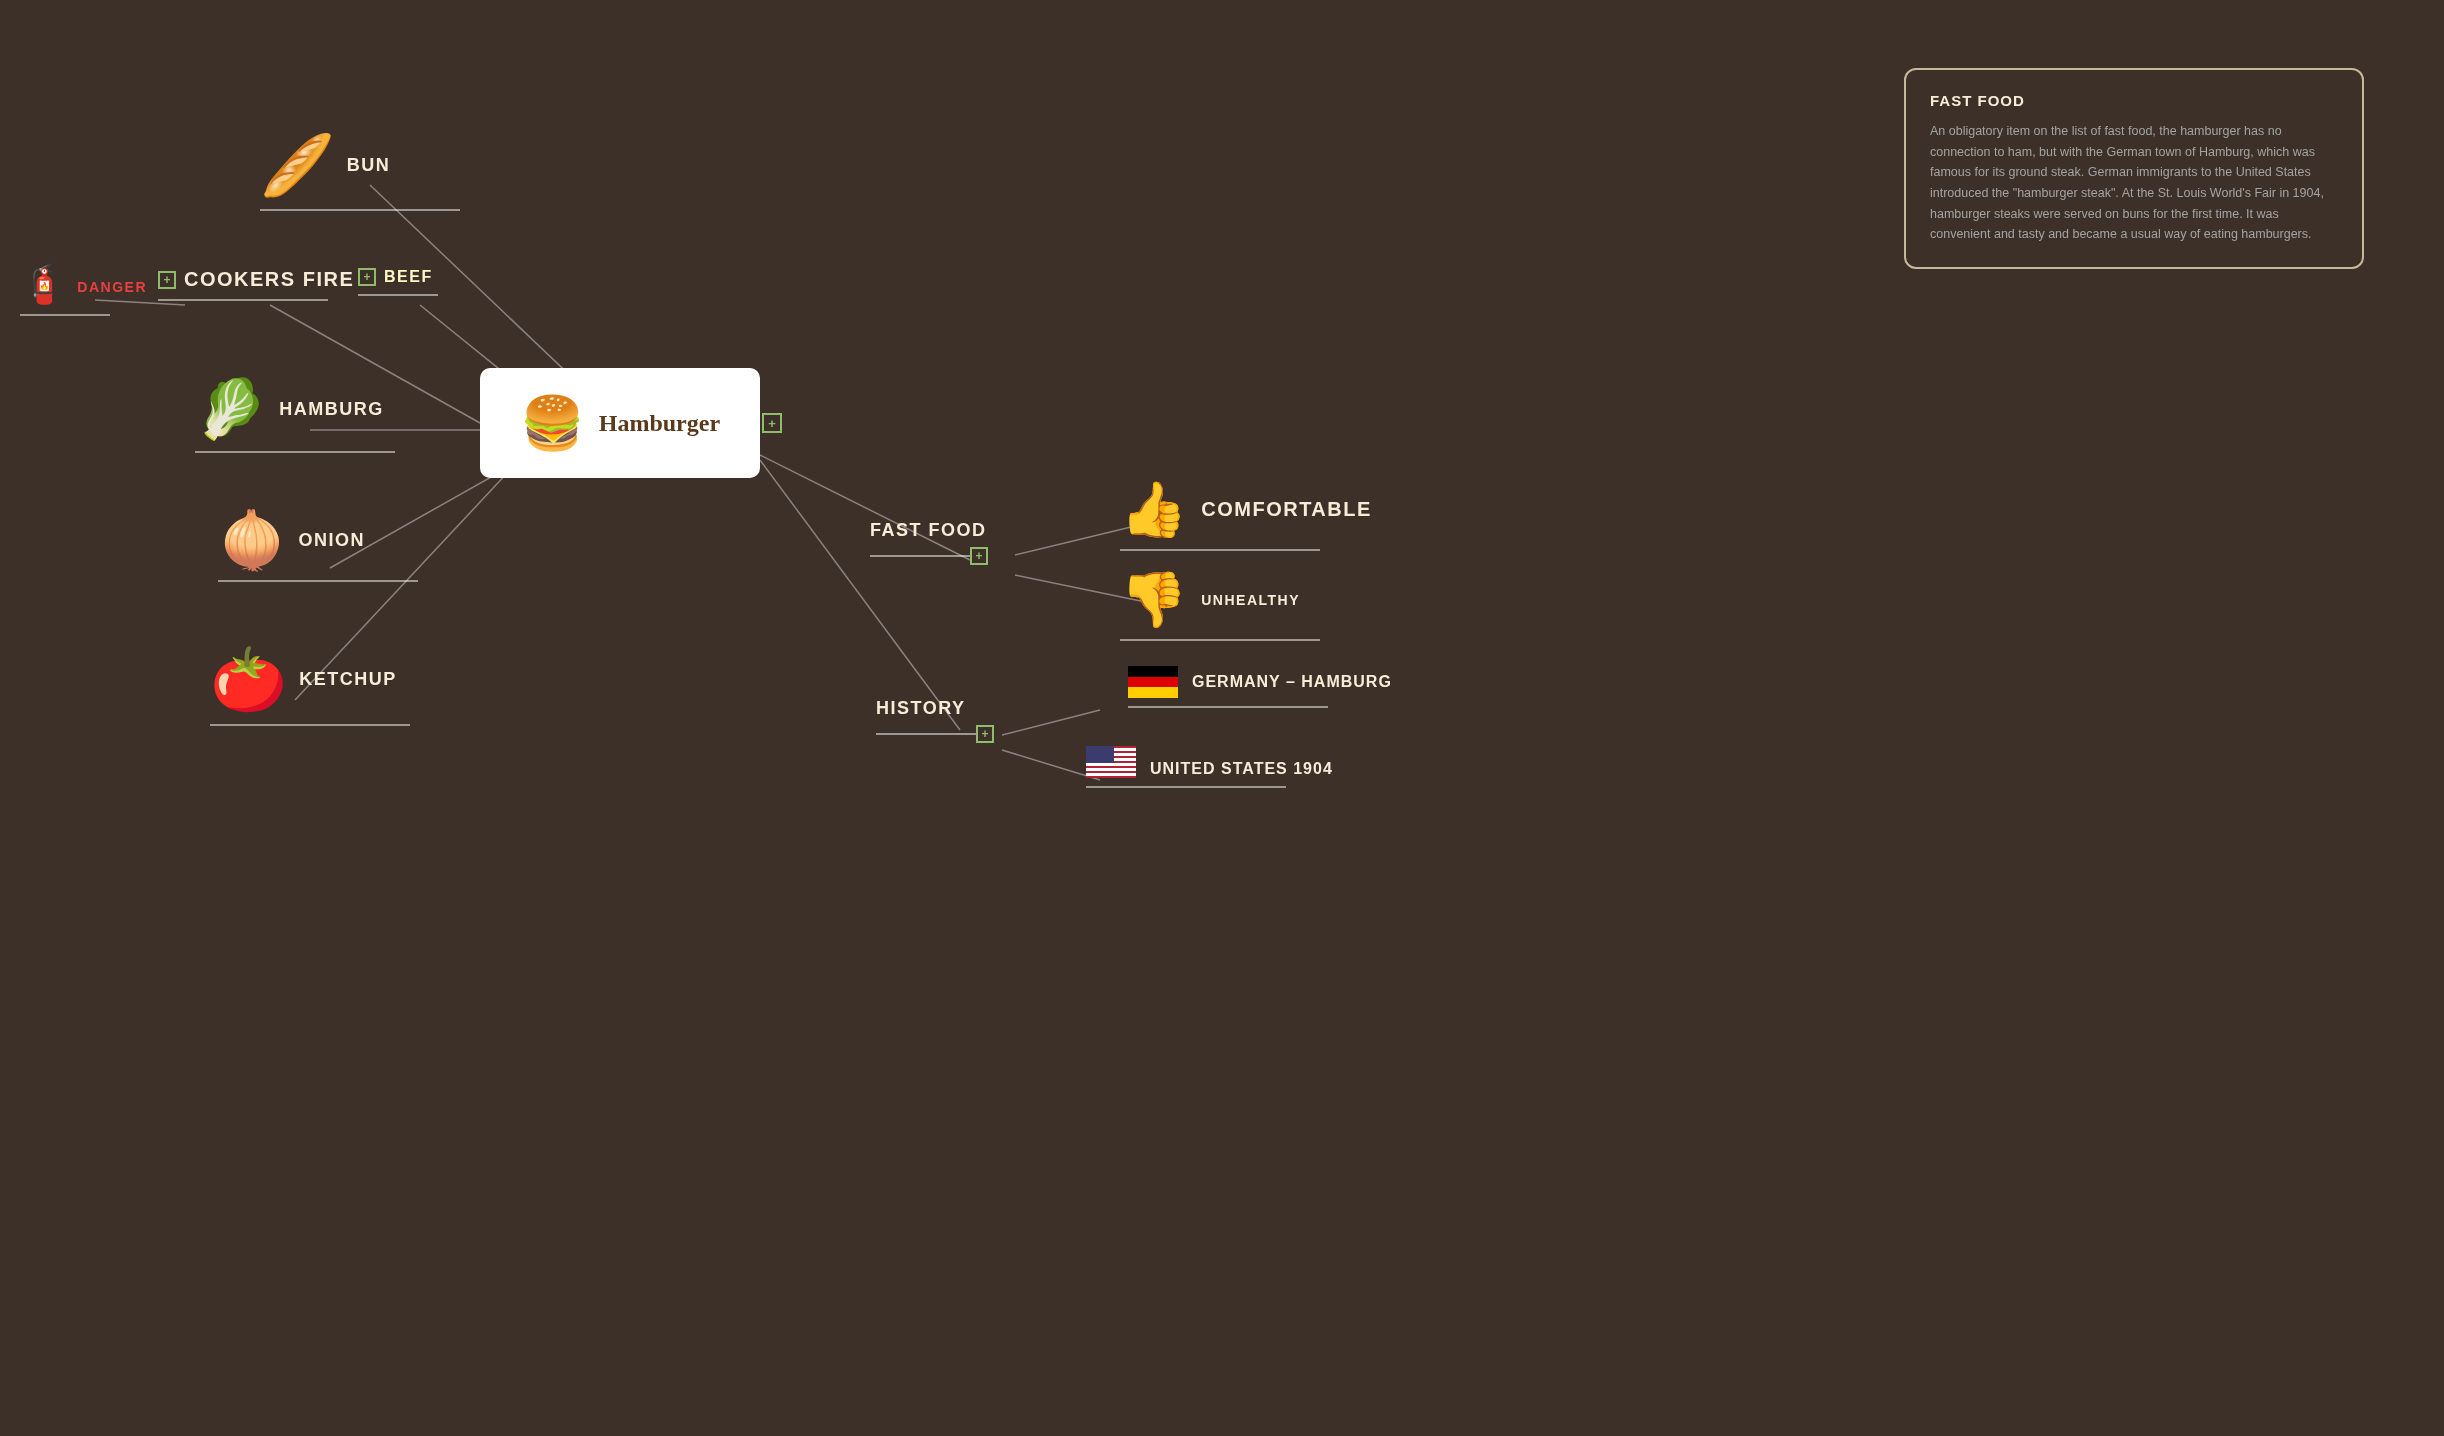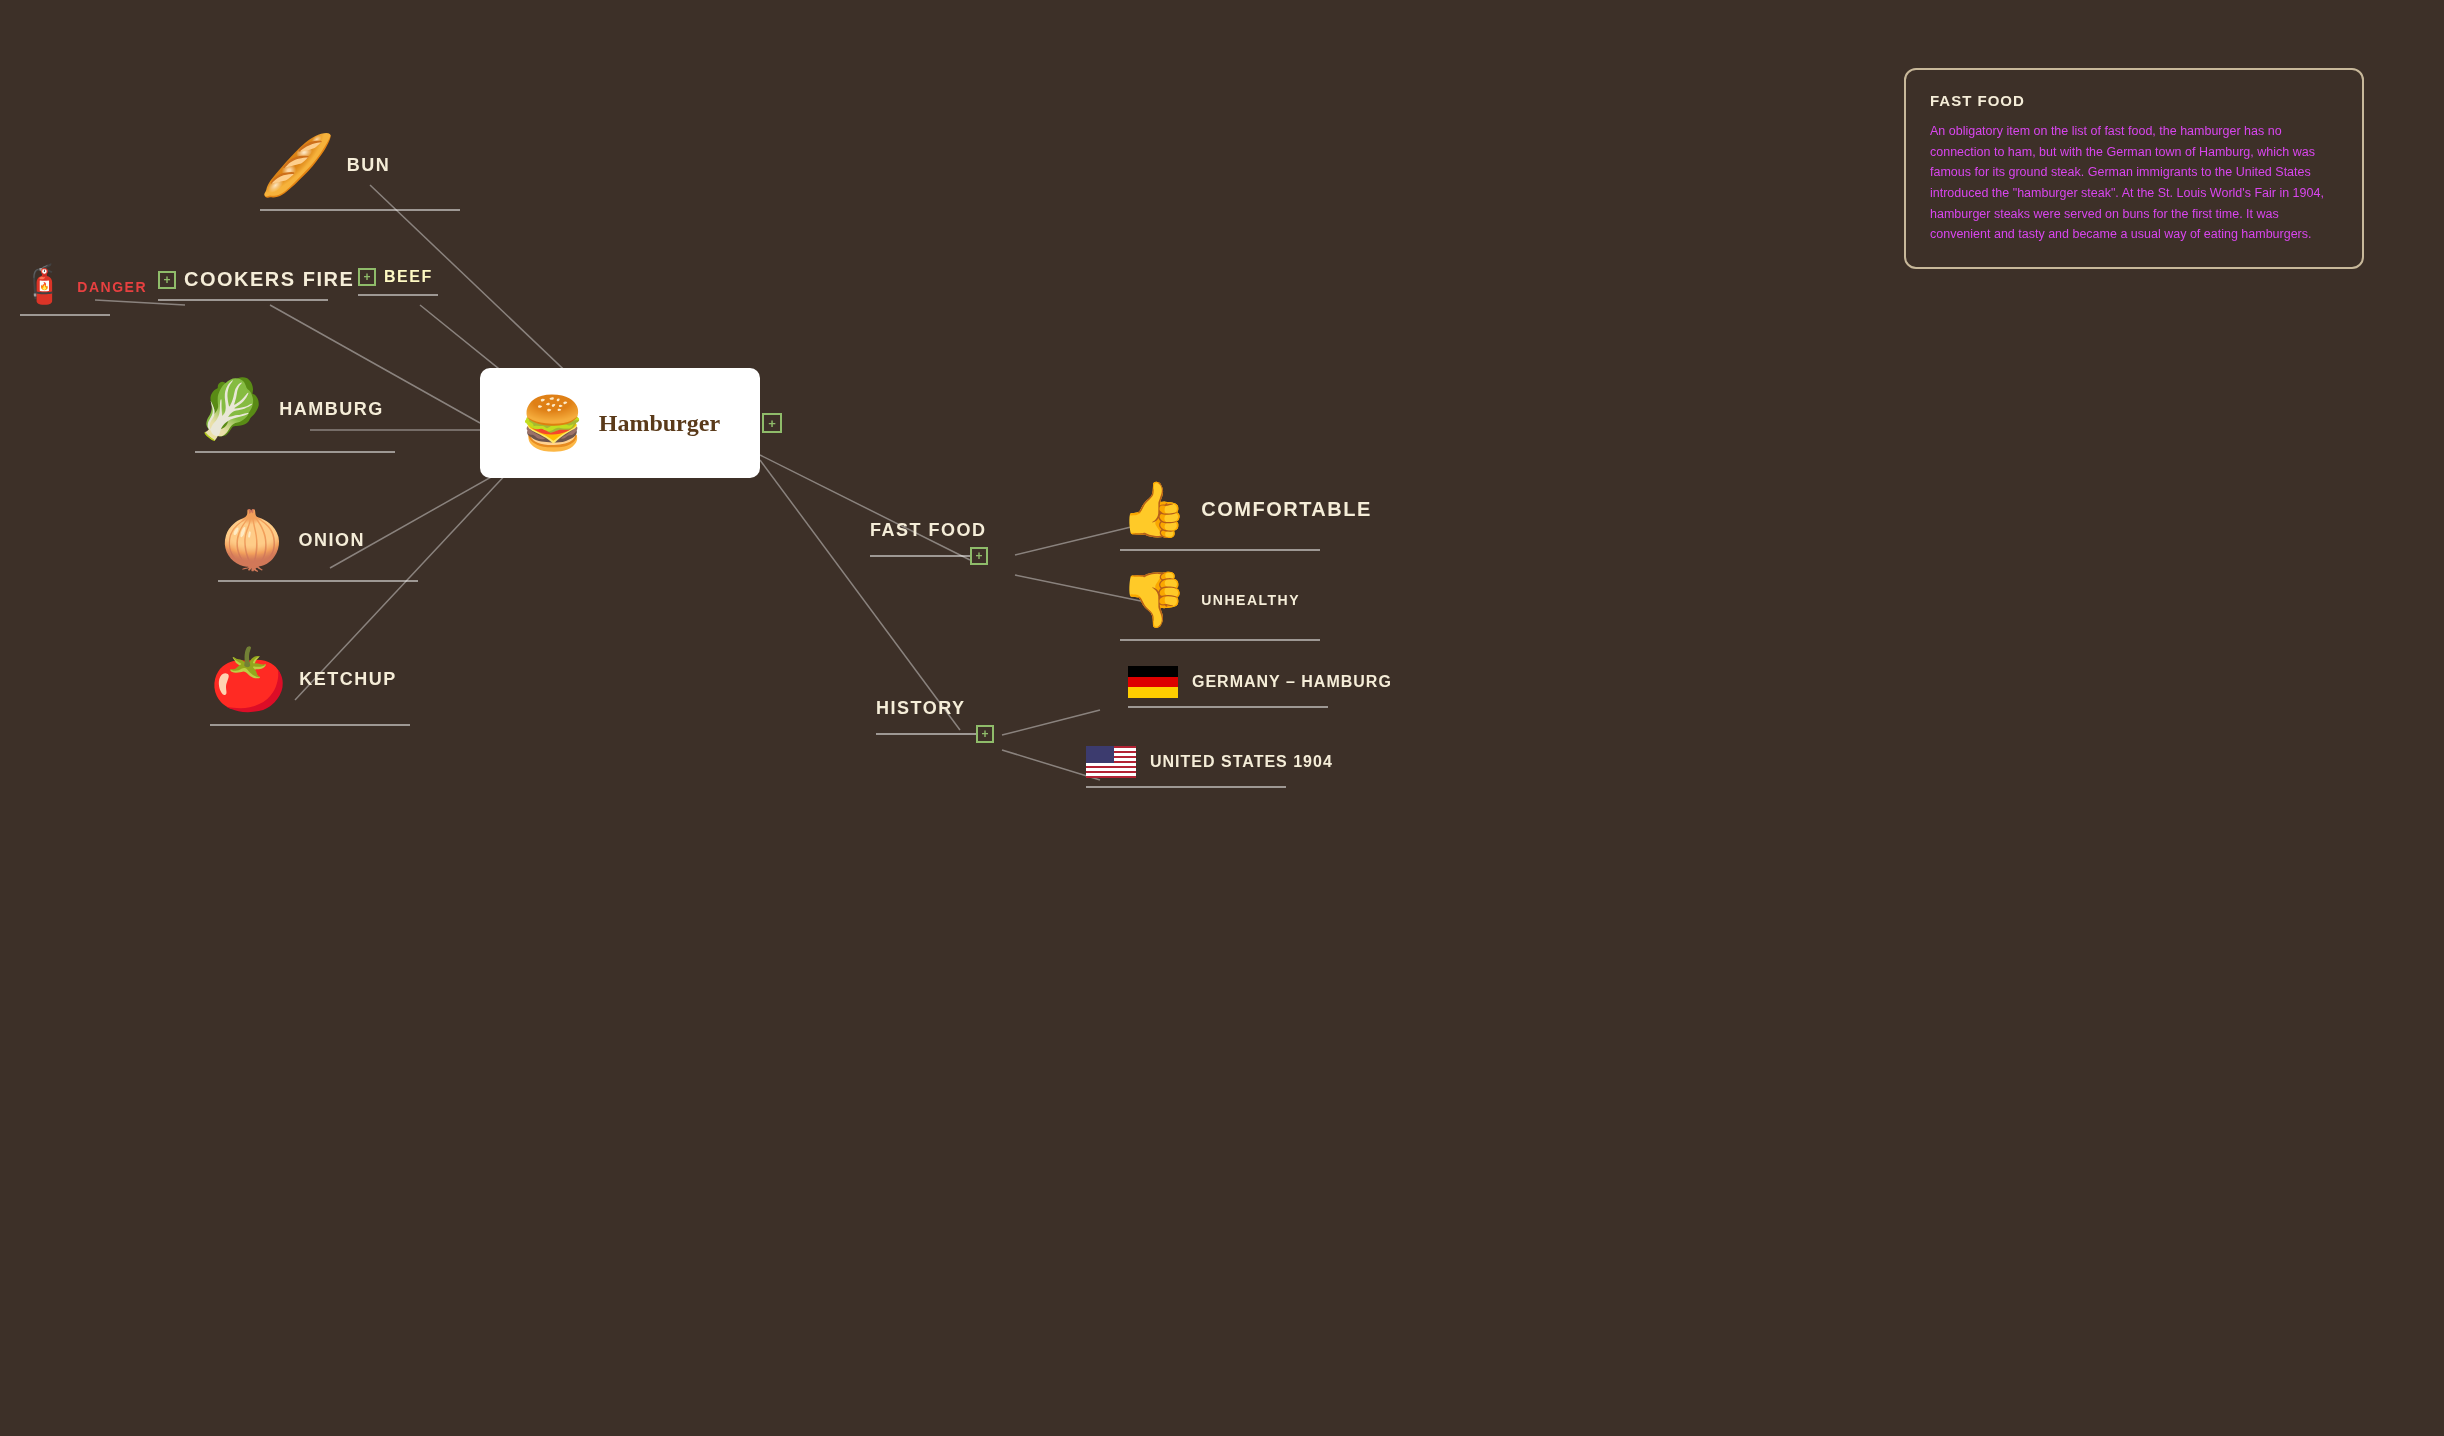--- a/index.html
+++ b/index.html
@@ -30,21 +30,21 @@
       font-size: 15px;
       font-weight: bold;
       letter-spacing: 1px;
       margin-bottom: 12px;
       color: #f5edd8;
     }
 
     .info-box-text {
       font-size: 12.5px;
       line-height: 1.65;
-      color: #d946ef;
+      color: #a3a3a3;
     }
 
     
     .hamburger-card {
       position: absolute;
       top: 368px;
       left: 480px;
       width: 280px;
       height: 110px;
       background: white;
@@ -330,21 +330,21 @@
       <div class="stripe-black"></div>
       <div class="stripe-red"></div>
       <div class="stripe-gold"></div>
     </div>
     <span style="font-size:16px;font-weight:bold;letter-spacing:1px;color:#f5edd8;">GERMANY – HAMBURG</span>
   </div>
   <div style="width:200px;height:2px;background:rgba(255,255,255,0.5);margin-top:8px;"></div>
 </div>
 
 <div style="position:absolute;top:746px;left:1086px;">
-  <div style="display:flex;align-items:center;gap:14px;">
+  <div style="display:flex;align-items:flex-end;gap:14px;">
     <div class="flag-usa">
       <div class="flag-usa-stripes"></div>
       <div class="flag-usa-canton"></div>
     </div>
     <span style="font-size:16px;font-weight:bold;letter-spacing:1px;color:#f5edd8;">UNITED STATES 1904</span>
   </div>
   <div style="width:200px;height:2px;background:rgba(255,255,255,0.5);margin-top:8px;"></div>
 </div>
 
 </body></html>

